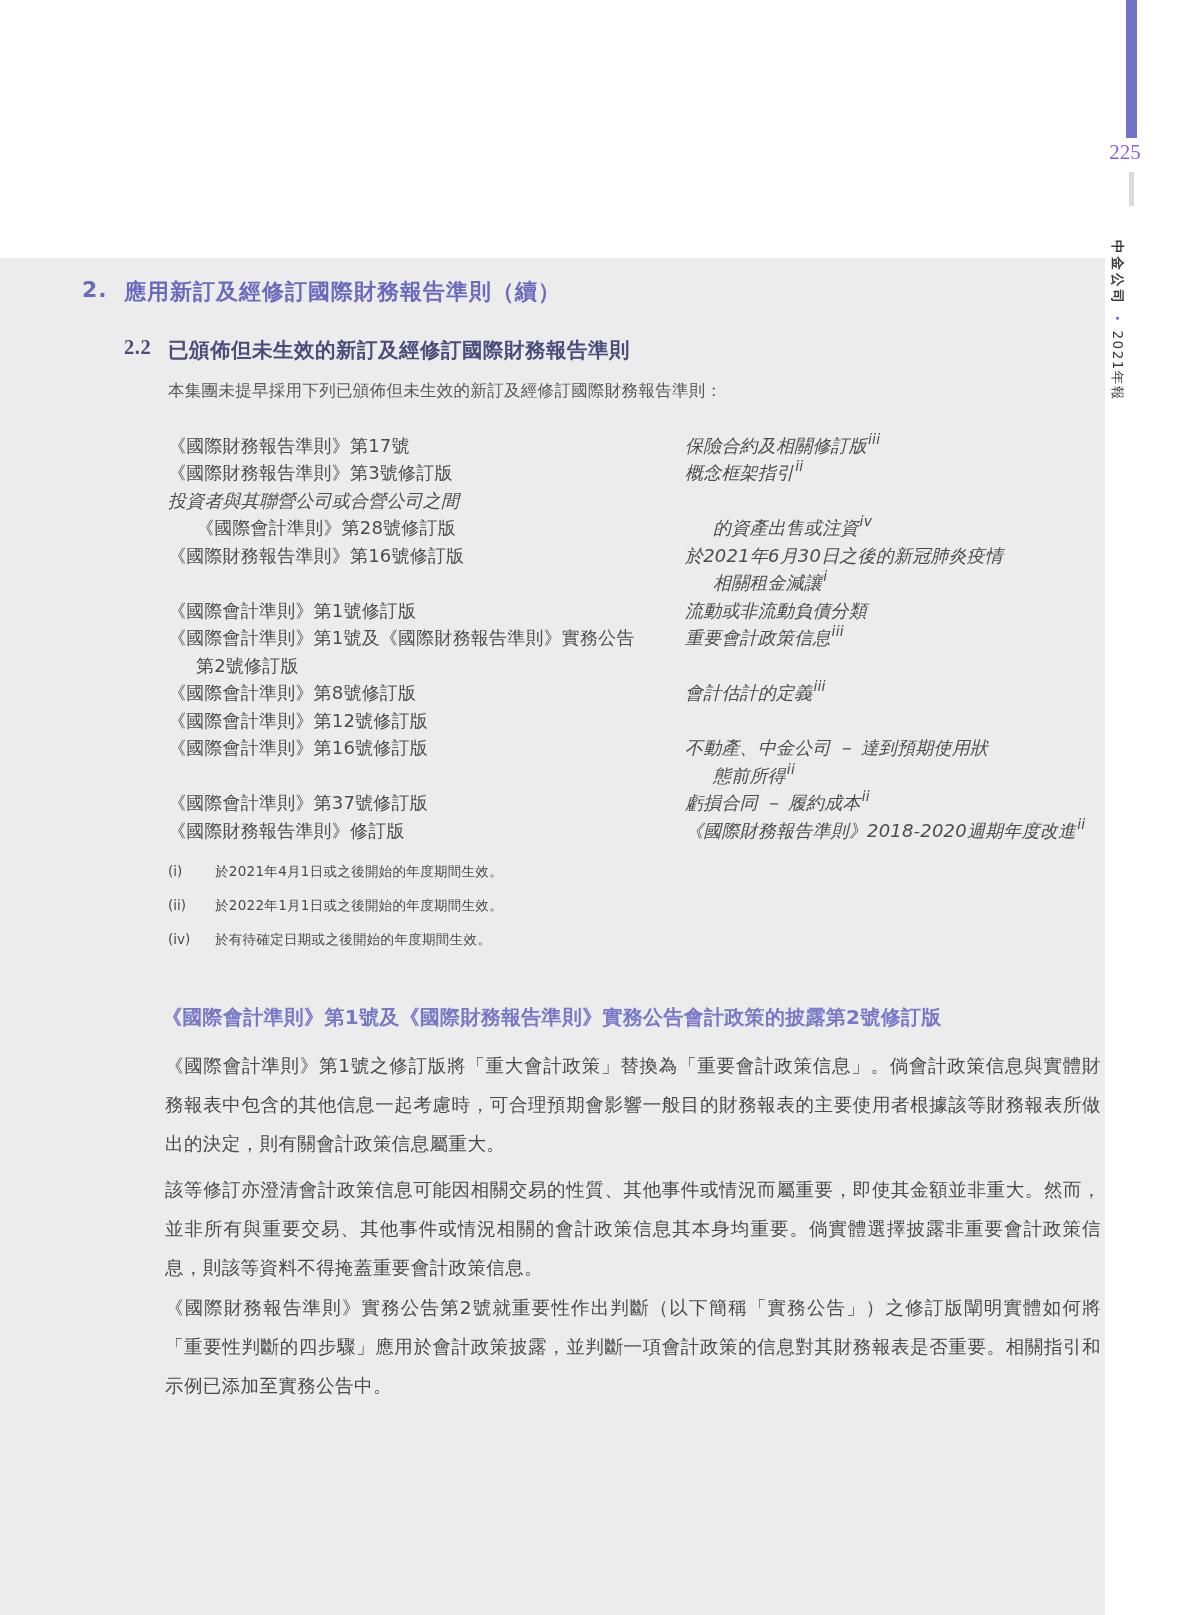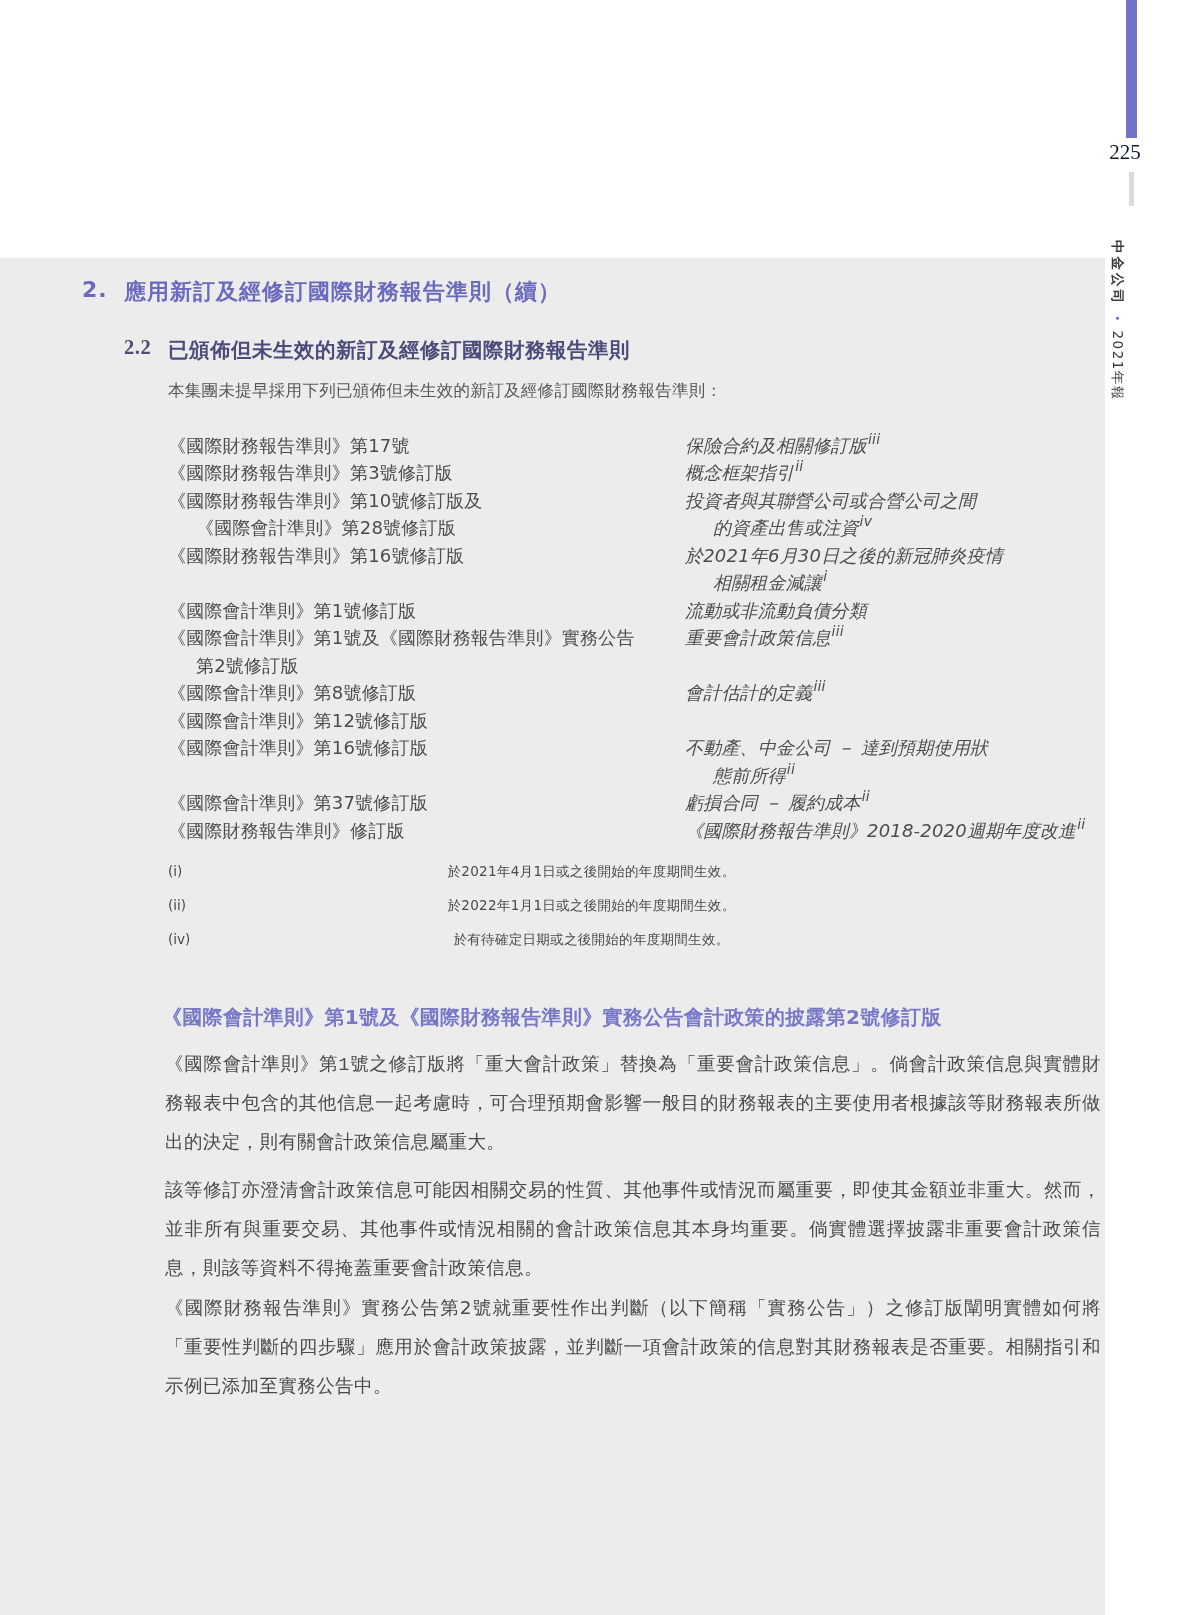--- a/index.html
+++ b/index.html
@@ -5,21 +5,21 @@
   html,body{margin:0;padding:0;}
   body{
     width:1190px;height:1615px;position:relative;background:#ffffff;
     font-family:"DejaVu Sans","Liberation Sans",sans-serif;
     -webkit-font-smoothing:antialiased;overflow:hidden;
   }
   
   .deco-bar{position:absolute;left:1126px;top:0;width:11px;height:138px;background:#7173C6;}
   .page-num{
     position:absolute;left:1100px;top:140px;width:50px;text-align:center;
-    font-family:"Liberation Serif","DejaVu Serif",serif;font-size:21px;color:#0f172a;
+    font-family:"Liberation Serif","DejaVu Serif",serif;font-size:21px;color:#8b5cf6;
   }
   .page-tick{position:absolute;left:1129px;top:172px;width:5px;height:34px;background:#DBDBDB;}
   .side-text{
     position:absolute;left:1126px;top:240px;transform-origin:0 0;transform:rotate(90deg);
     white-space:nowrap;font-size:13.5px;color:#3a3a3a;
   }
   .side-company{font-weight:bold;letter-spacing:3px;}
   .side-bullet{color:#7173C6;font-size:11px;padding:0 9px;position:relative;top:-1px;}
   .side-year{letter-spacing:1.5px;}
   
@@ -39,26 +39,26 @@
   .t-row{display:flex;height:27.5px;align-items:flex-end;}
   .t-left{flex:0 0 517px;font-size:18px;color:#4c4c4c;letter-spacing:0.2px;}
   .t-right{flex:1;font-size:18px;color:#4c4c4c;font-style:italic;letter-spacing:0.2px;}
   .t-right em{font-style:italic;}
   .ind{padding-left:28px;box-sizing:border-box;}
   sup.fn{font-size:14px;font-style:italic;color:#4c4c4c;position:relative;top:-1px;left:1px;}
   
   .footnotes{position:absolute;left:168px;top:605px;width:800px;}
   .fn-row{display:flex;height:34px;align-items:flex-start;font-size:13.5px;color:#4a4a4a;}
   .fn-marker{flex:0 0 47px;}
-  .fn-text{flex:1;letter-spacing:0.3px;text-align:center;}
+  .fn-text{flex:1;letter-spacing:0.3px;}
   
   .note-head{position:absolute;left:162px;top:746px;width:940px;color:#7878C8;font-weight:bold;font-size:20px;letter-spacing:0.3px;}
   .para{position:absolute;left:165px;width:936px;font-size:18.5px;line-height:39px;color:#4a4a4a;
         text-align:justify;letter-spacing:0.4px;}
-  .p1{top:788px;font-family:Liberation Mono, monospace;}
+  .p1{top:788px;}
   .p2{top:912px;}
   .p3{top:1030px;}
 </style>
 </head>
 <body>
 
 <div class="deco-bar"></div>
 <div class="page-num">225</div>
 <div class="page-tick"></div>
 <div class="side-text">
@@ -82,21 +82,20 @@
   <div class="std-table">
     <div class="t-row">
       <span class="t-left">《國際財務報告準則》第17號</span>
       <span class="t-right"><em>保險合約及相關修訂版</em><sup class="fn">iii</sup></span>
     </div>
     <div class="t-row">
       <span class="t-left">《國際財務報告準則》第3號修訂版</span>
       <span class="t-right"><em>概念框架指引</em><sup class="fn">ii</sup></span>
     </div>
     <div class="t-row">
-      <span class="t-left">《國際財務報告準則》第10號修訂版及</span>
       <span class="t-right"><em>投資者與其聯營公司或合營公司之間</em><sup class="fn"></sup></span>
     </div>
     <div class="t-row">
       <span class="t-left ind">《國際會計準則》第28號修訂版</span>
       <span class="t-right ind"><em>的資產出售或注資</em><sup class="fn">iv</sup></span>
     </div>
     <div class="t-row">
       <span class="t-left">《國際財務報告準則》第16號修訂版</span>
       <span class="t-right"><em>於2021年6月30日之後的新冠肺炎疫情</em><sup class="fn"></sup></span>
     </div>

